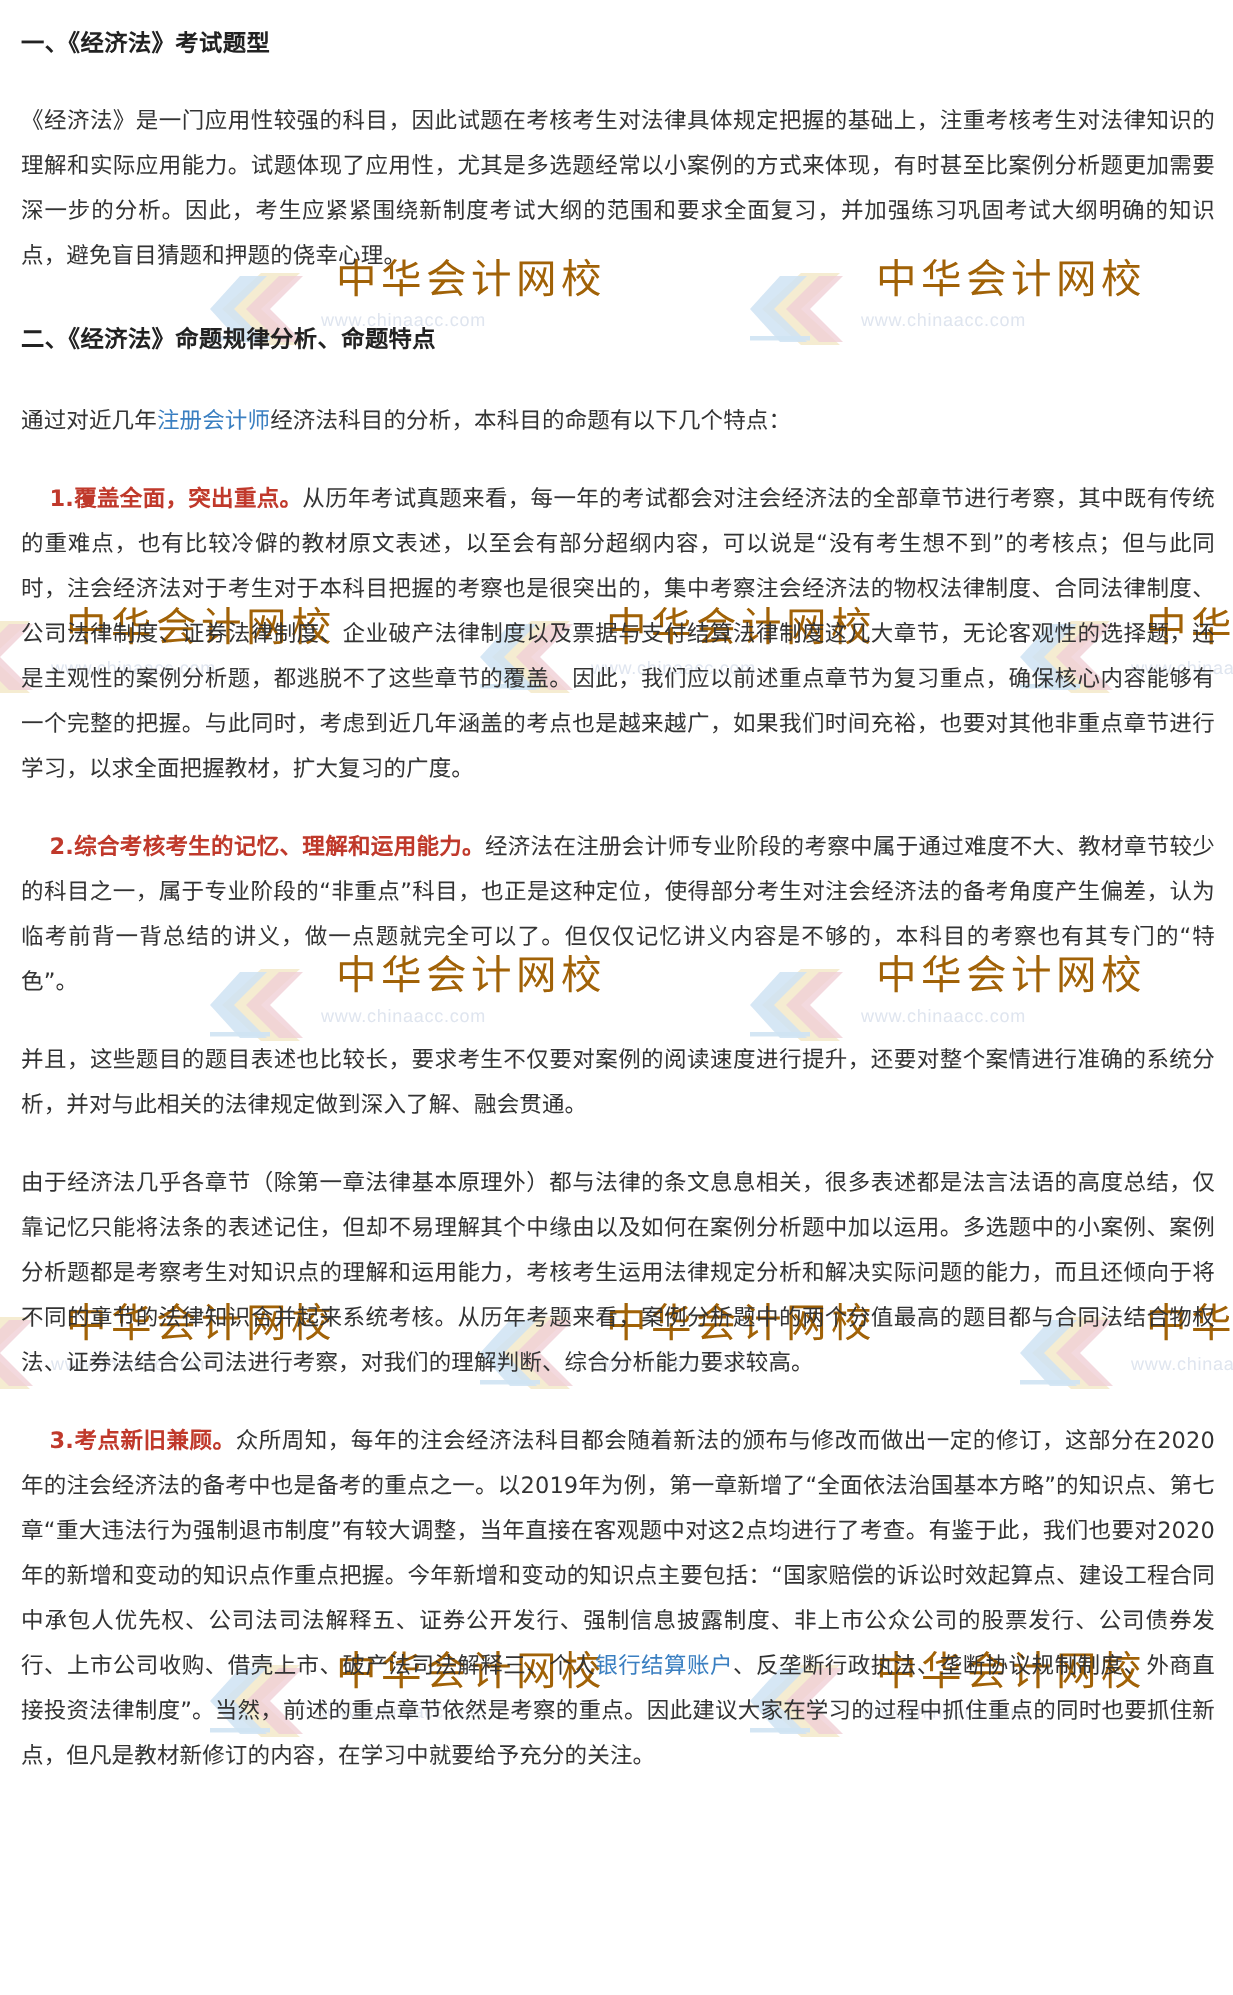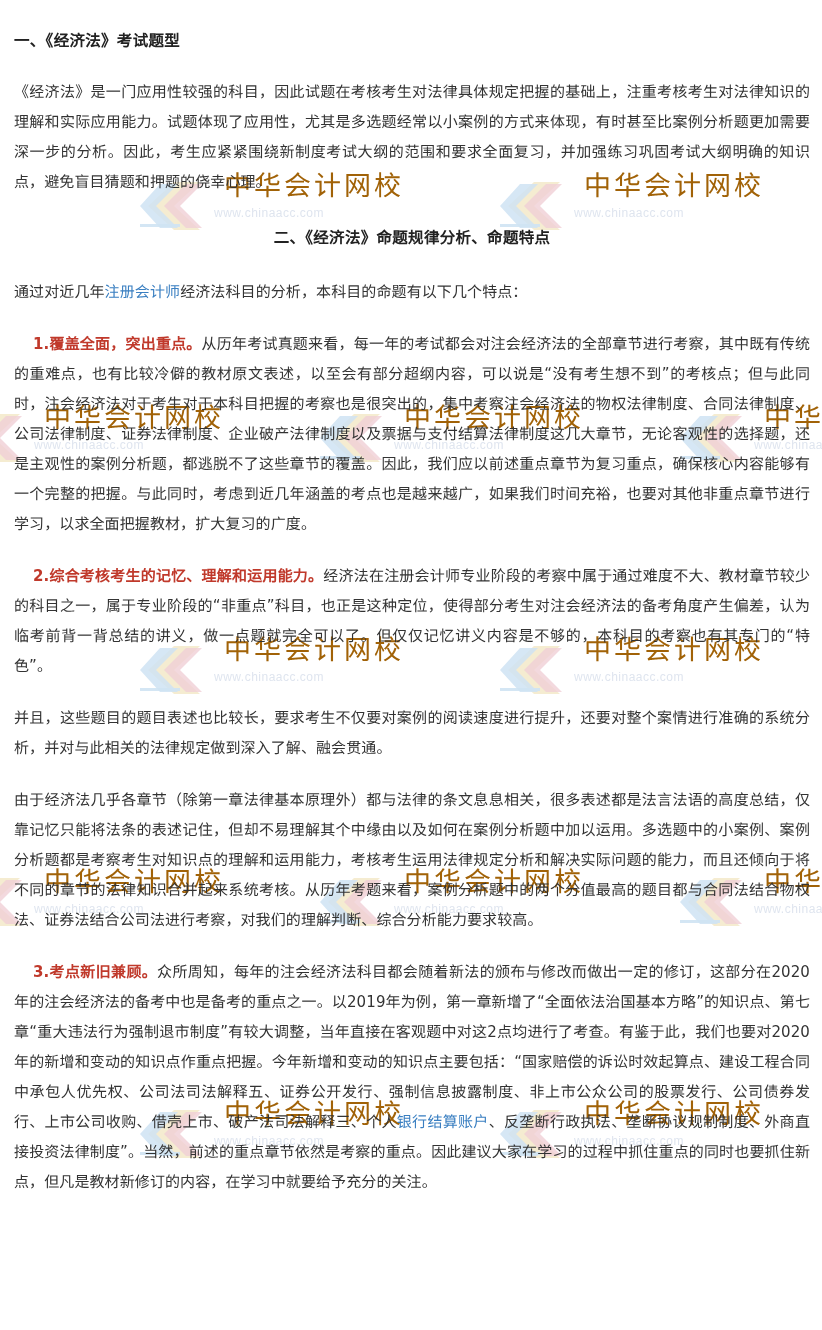--- a/index.html
+++ b/index.html
@@ -56,35 +56,34 @@
     left: 0;
     top: 18px;
     width: 64px;
     height: 52px;
   }
 
   
   #content {
     position: relative;
     z-index: 1;
-    padding: 22px 12px 0 14px;
+    padding: 10px 12px 0 14px;
     box-sizing: border-box;
   }
   h2.section-heading {
     font-size: 15.5px;
     font-weight: bold;
     color: #222222;
     margin: 8px 0 24px 0;
     line-height: 1.5;
     letter-spacing: 0.3px;
   }
   h2.section-heading.second {
     margin-top: 30px;
     margin-bottom: 26px;
-    text-align: center;
   }
   p.para {
     font-size: 15px;
     line-height: 2.0;
     margin: 0 0 22px 0;
     color: #333333;
     text-align: justify;
     letter-spacing: 0.1px;
   }
   .lnk {

